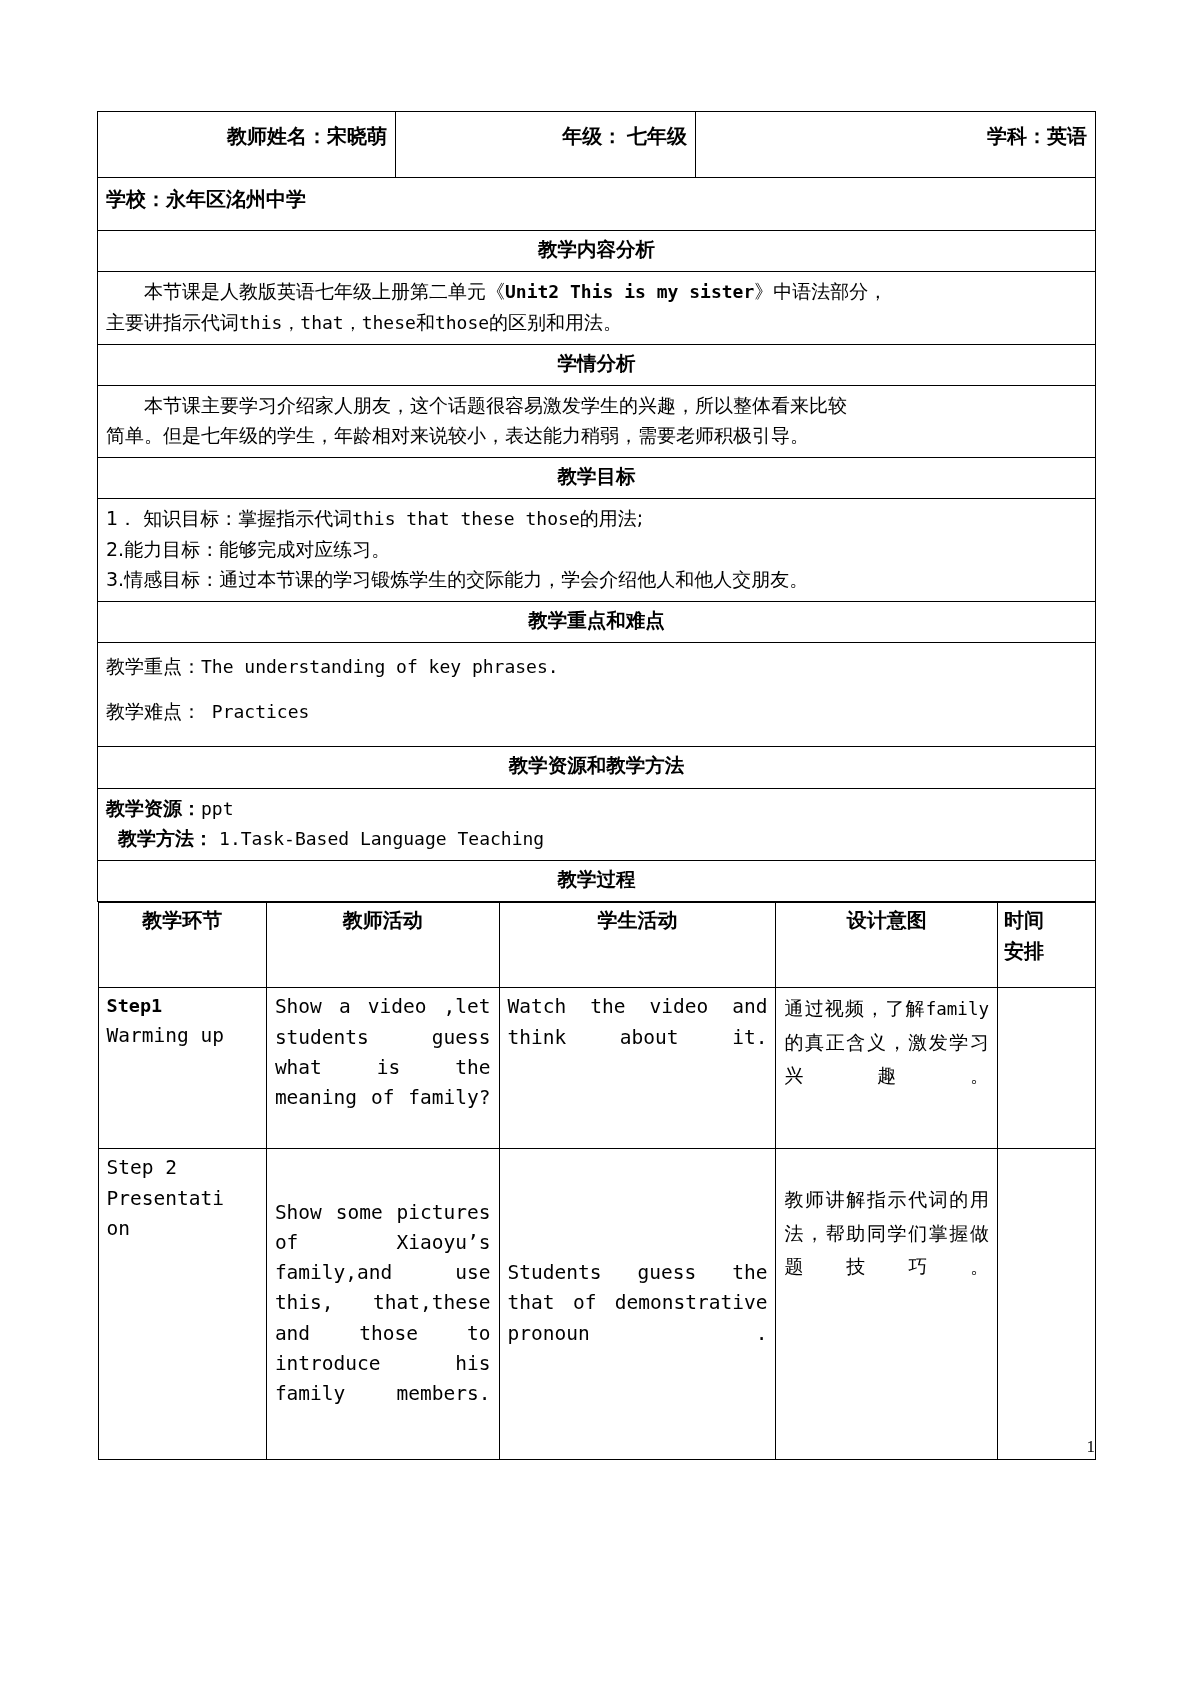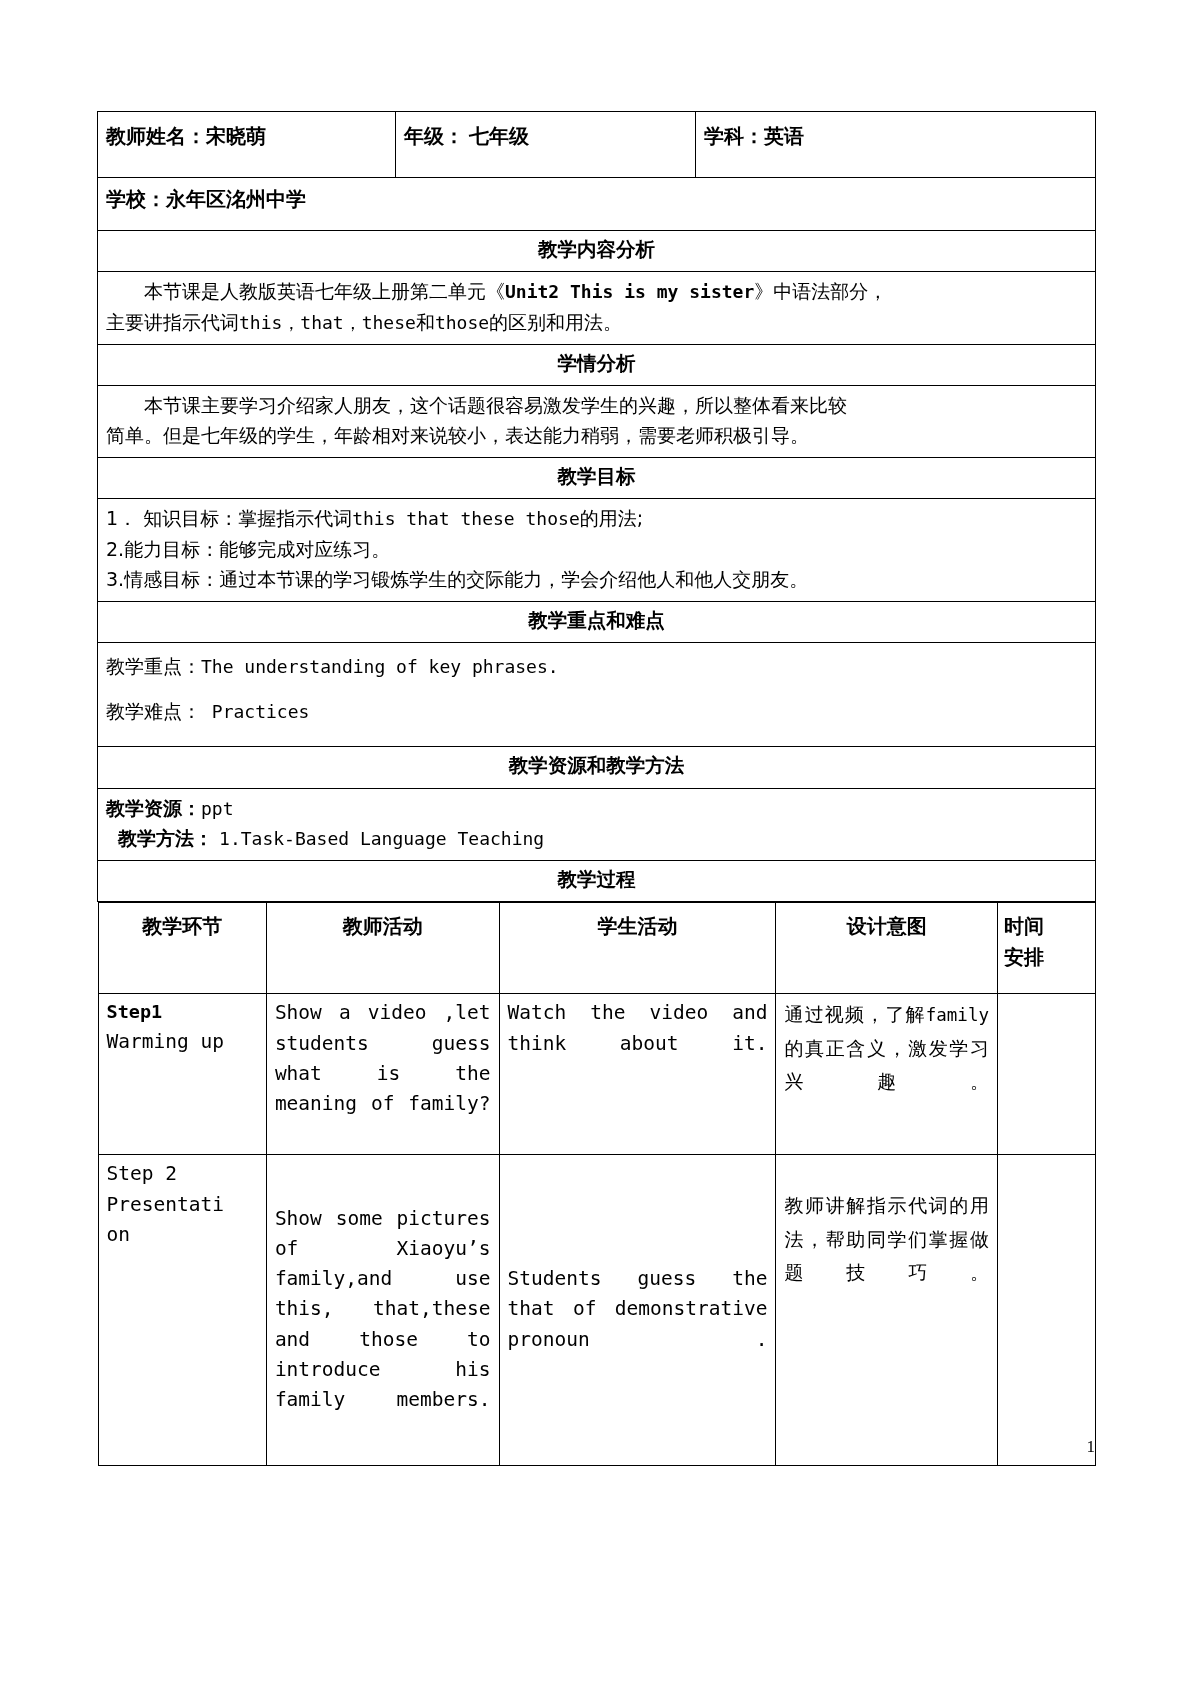--- a/index.html
+++ b/index.html
@@ -54,20 +54,21 @@
     font-weight: bold;
   }
   .title-text .en {
     font-family: "DejaVu Sans Mono", "Liberation Mono", monospace;
     font-weight: bold;
     font-size: 20px;
   }
   .meta-row td {
     height: 50px;
     padding-top: 9px;
+    text-align: right;
   }
   .meta-label {
     font-family: "DejaVu Sans", "Liberation Sans", sans-serif;
     font-size: 20px;
     font-weight: bold;
   }
   .school-row td {
     height: 38px;
     padding-top: 6px;
     padding-bottom: 8px;
@@ -99,21 +100,21 @@
   .col-intent  { width: 200px; }
   .col-time    { width: 88px; }
 
   .proc-head td {
     font-family: "DejaVu Sans", "Liberation Sans", sans-serif;
     font-weight: bold;
     font-size: 20px;
     text-align: center;
     height: 76px;
     vertical-align: top;
-    padding-top: 8px;
+    padding-top: 2px;
     margin-left: 48px;
   }
   .proc-head td.time-head {
     text-align: left;
     padding-left: 6px;
   }
   .proc-cell {
     font-family: "DejaVu Sans Mono", "Liberation Mono", monospace;
     font-size: 17.5px;
     line-height: 1.85;

